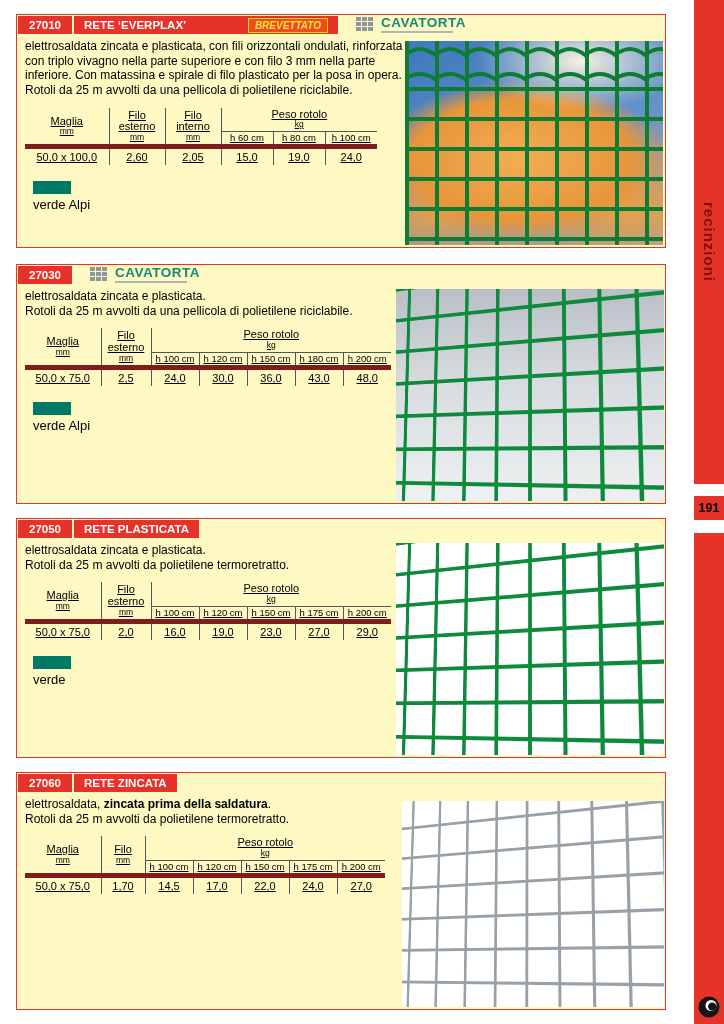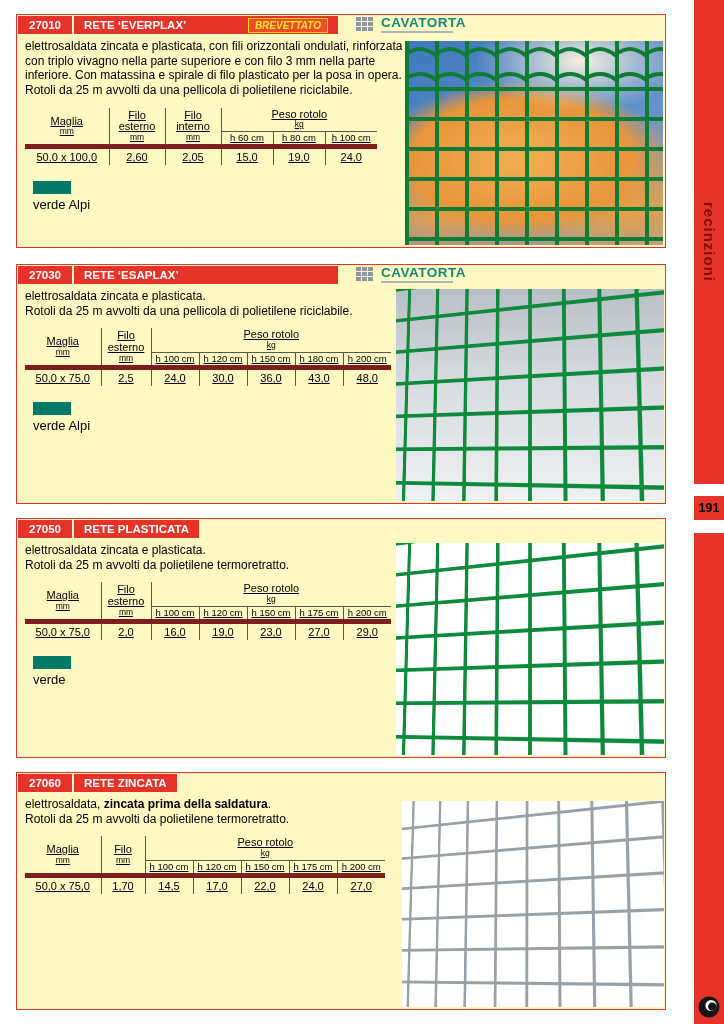--- a/index.html
+++ b/index.html
@@ -153,23 +153,20 @@
       <svg class="waves" width="258" height="46" viewBox="0 0 258 46">
         <path d="M0 14 q15 -12 30 0 q15 -12 30 0 q15 -12 30 0 q15 -12 30 0 q15 -12 30 0 q15 -12 30 0 q15 -12 30 0 q15 -12 30 0 q15 -12 30 0" fill="none" stroke="#0f7c33" stroke-width="4"></path>
         <path d="M0 38 q15 -10 30 0 q15 -10 30 0 q15 -10 30 0 q15 -10 30 0 q15 -10 30 0 q15 -10 30 0 q15 -10 30 0 q15 -10 30 0 q15 -10 30 0" fill="none" stroke="#0f7c33" stroke-width="4"></path>
       </svg>
     </div>
   </section>
 
   <section class="box" style="top:264px;height:240px">
     <div class="hdr">
       <div class="code">27030</div>
-      <div class="titlebar wide">
-        <span>RETE ‘ESAPLAX’</span>
-      </div>
       <div class="brand">
         <svg width="18" height="16" viewBox="0 0 18 16">
           <g fill="#8e979e">
             <rect x="0" y="0" width="5" height="4"></rect>
               <rect x="6" y="0" width="5" height="4"></rect>
               <rect x="12" y="0" width="5" height="4"></rect>
             <rect x="0" y="5" width="5" height="4"></rect>
               <rect x="6" y="5" width="5" height="4"></rect>
               <rect x="12" y="5" width="5" height="4"></rect>
             <rect x="0" y="10" width="5" height="4"></rect>

